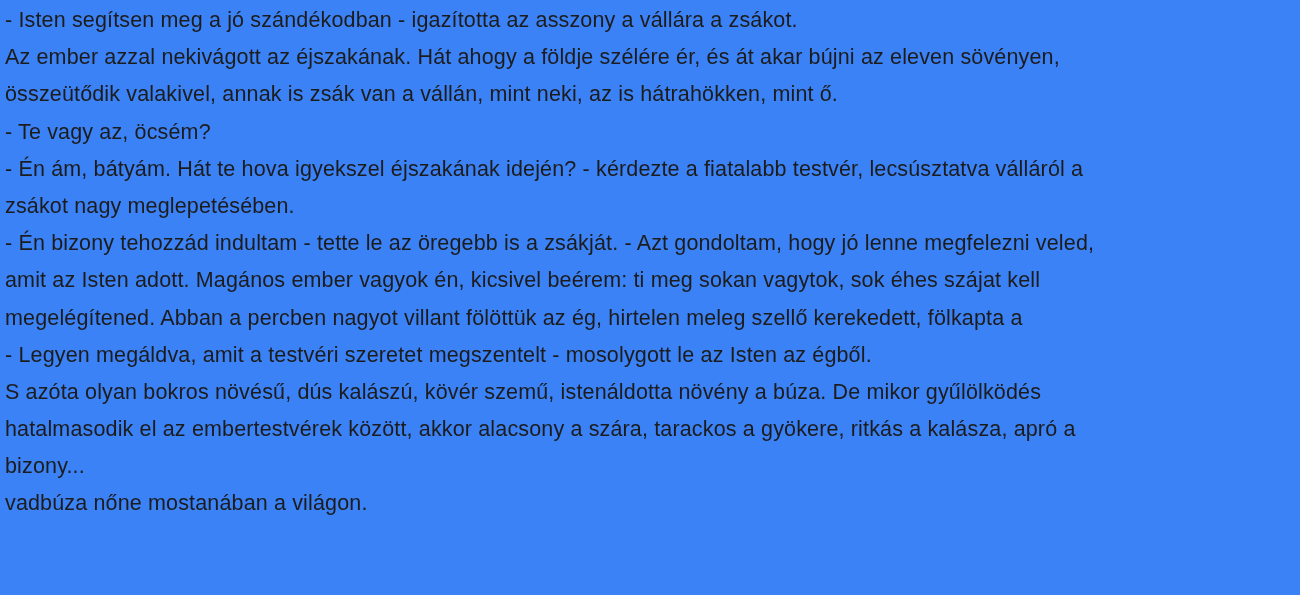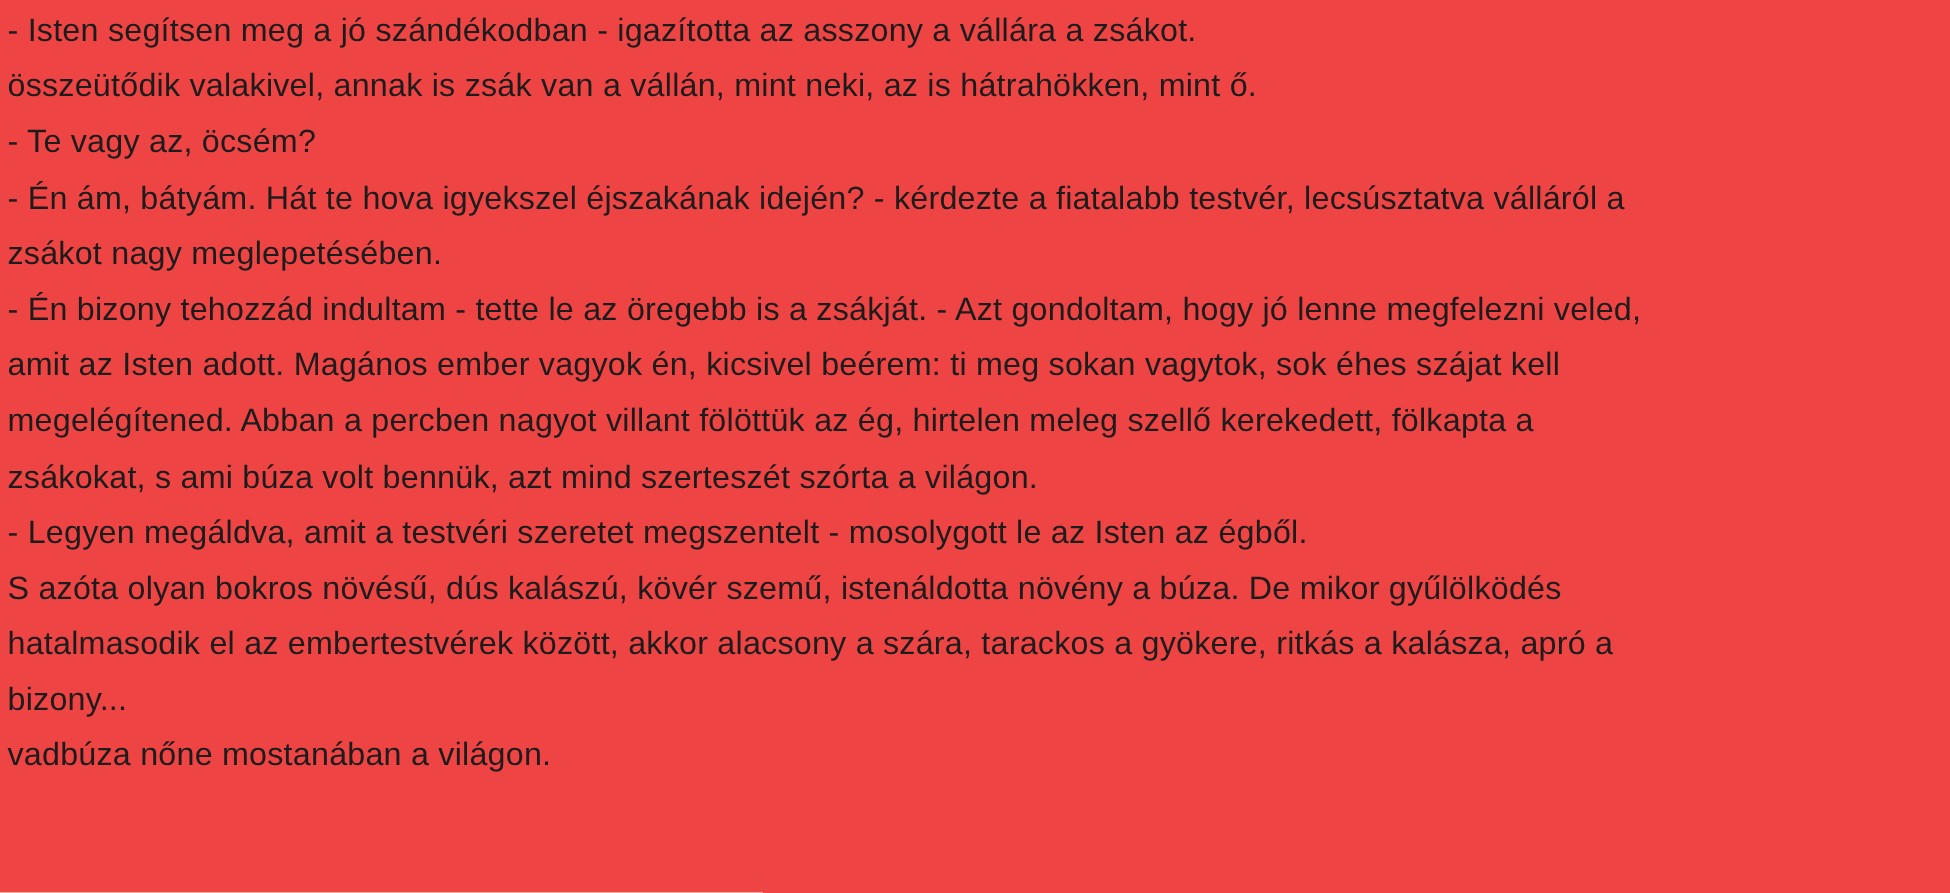--- a/index.html
+++ b/index.html
@@ -4,21 +4,21 @@
 <style>
   html, body {
     margin: 0;
     padding: 0;
     background: #ffffff;
   }
   .page {
     width: 1300px;
     height: 595px;
     box-sizing: border-box;
-    background: #ef4444;
+    background: #3b82f6;
     overflow: hidden;
   }
   .text-block {
     padding: 2px 4px 0 5px;
     font-family: "Liberation Sans", "DejaVu Sans", sans-serif;
     font-size: 21.5px;
     line-height: 37.2px;
     letter-spacing: 0.15px;
     color: #1c1c1c;
     font-weight: 400;
@@ -27,27 +27,27 @@
     white-space: pre;
     height: 37.2px;
   }
 </style>
 </head>
 <body>
 
 <div class="page">
   <div class="text-block">
       <div class="line">- Isten segítsen meg a jó szándékodban - igazította az asszony a vállára a zsákot.</div>
+      <div class="line">Az ember azzal nekivágott az éjszakának. Hát ahogy a földje szélére ér, és át akar bújni az eleven sövényen,</div>
       <div class="line">összeütődik valakivel, annak is zsák van a vállán, mint neki, az is hátrahökken, mint ő.</div>
       <div class="line">- Te vagy az, öcsém?</div>
       <div class="line">- Én ám, bátyám. Hát te hova igyekszel éjszakának idején? - kérdezte a fiatalabb testvér, lecsúsztatva válláról a</div>
       <div class="line">zsákot nagy meglepetésében.</div>
       <div class="line">- Én bizony tehozzád indultam - tette le az öregebb is a zsákját. - Azt gondoltam, hogy jó lenne megfelezni veled,</div>
       <div class="line">amit az Isten adott. Magános ember vagyok én, kicsivel beérem: ti meg sokan vagytok, sok éhes szájat kell</div>
       <div class="line">megelégítened. Abban a percben nagyot villant fölöttük az ég, hirtelen meleg szellő kerekedett, fölkapta a</div>
-      <div class="line">zsákokat, s ami búza volt bennük, azt mind szerteszét szórta a világon.</div>
       <div class="line">- Legyen megáldva, amit a testvéri szeretet megszentelt - mosolygott le az Isten az égből.</div>
       <div class="line">S azóta olyan bokros növésű, dús kalászú, kövér szemű, istenáldotta növény a búza. De mikor gyűlölködés</div>
       <div class="line">hatalmasodik el az embertestvérek között, akkor alacsony a szára, tarackos a gyökere, ritkás a kalásza, apró a</div>
       <div class="line">bizony...</div>
       <div class="line">vadbúza nőne mostanában a világon.</div>
     </div>
 </div>
 
 </body></html>

